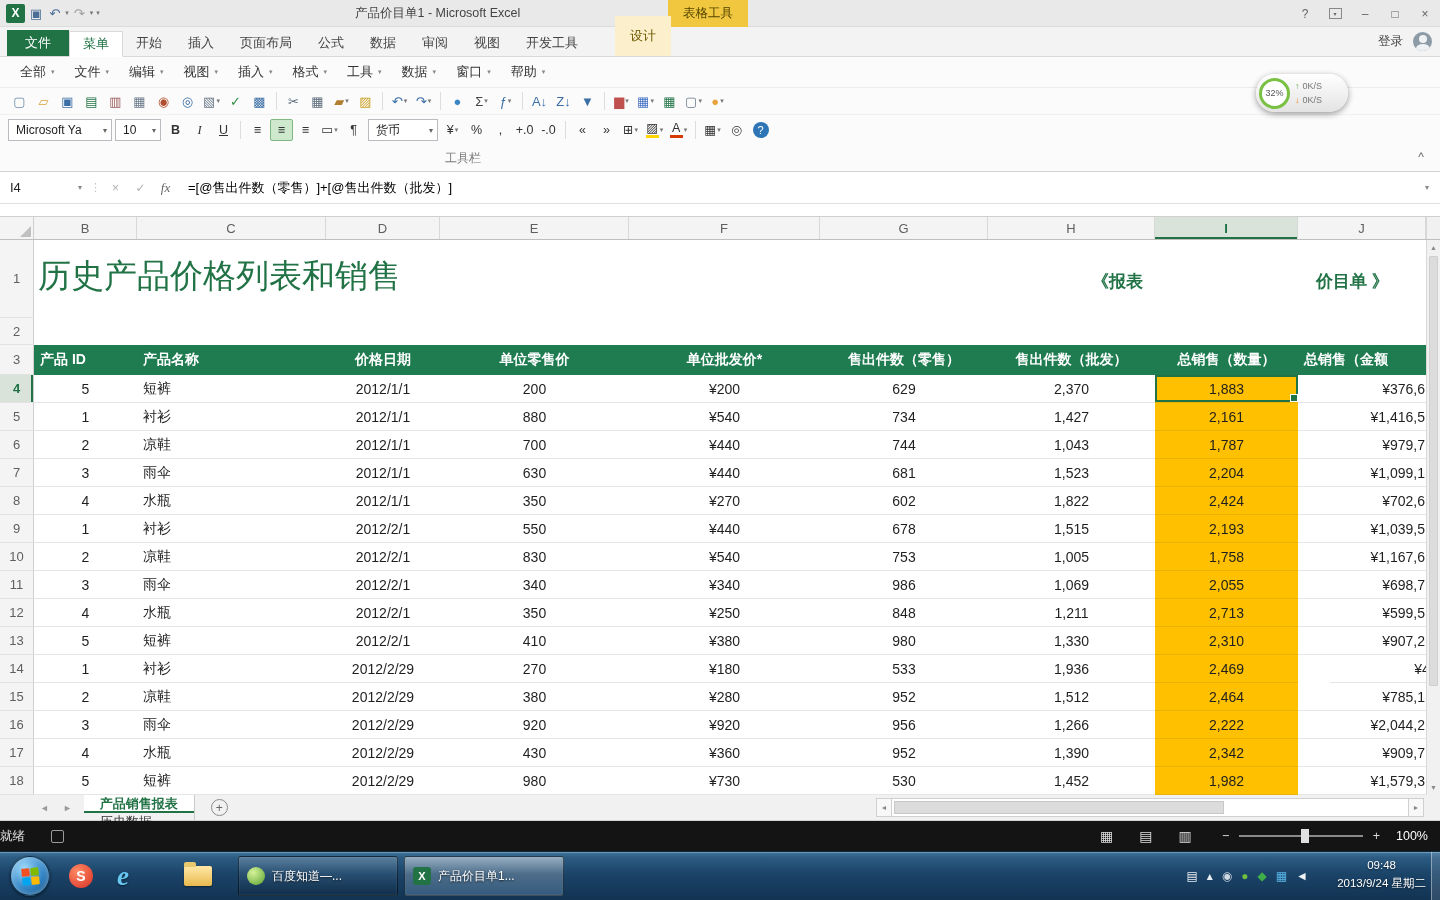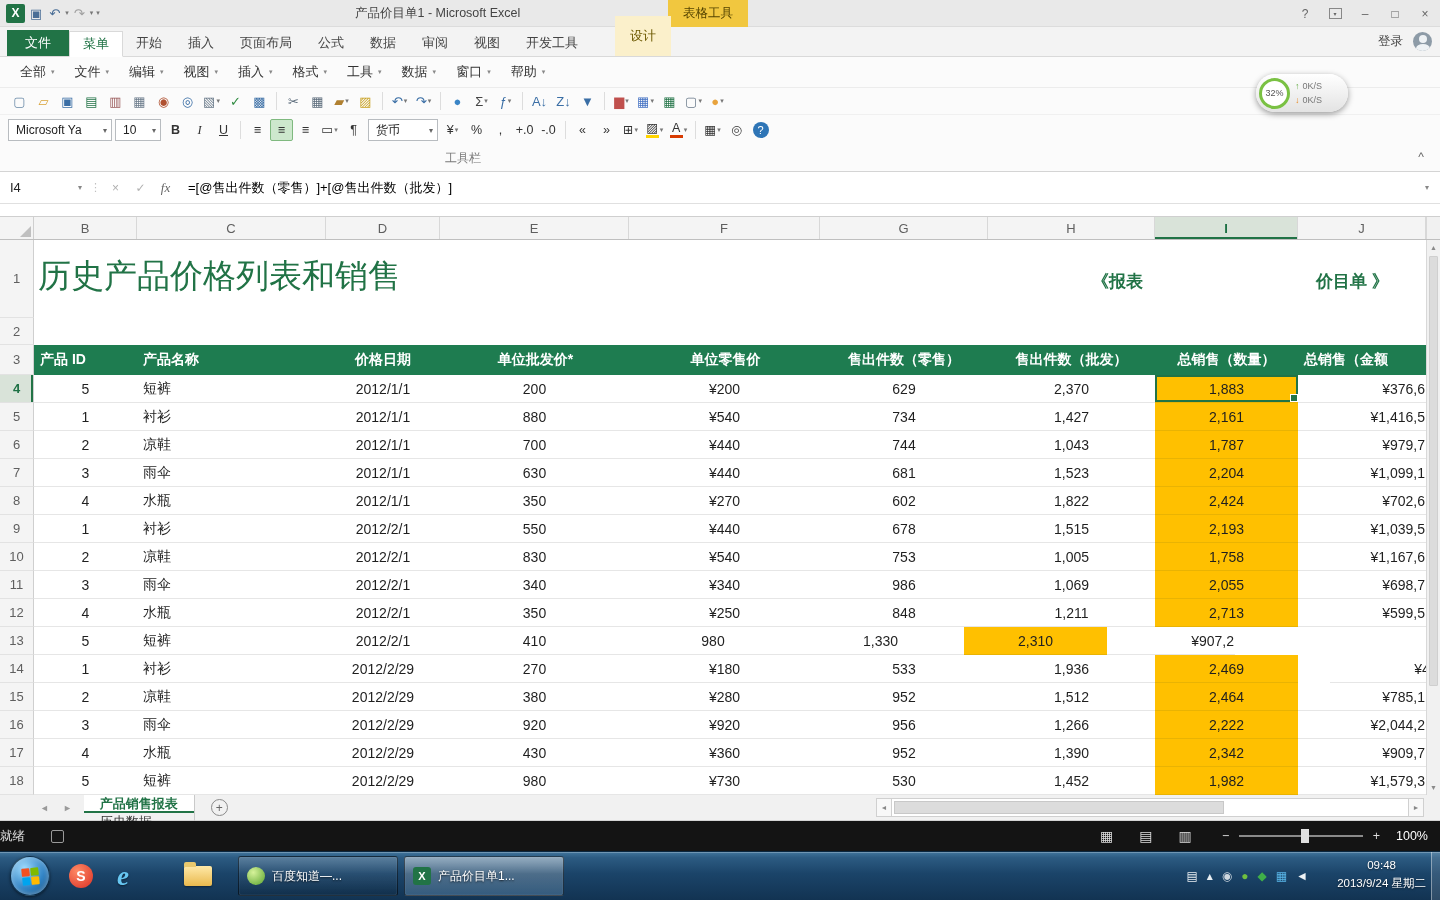--- a/index.html
+++ b/index.html
@@ -563,22 +563,22 @@
         </div>
         <div class="grow" style="height: 27px;">
           <div class="rowh">2</div>
           <div class="r2blank"></div>
         </div>
         <div class="grow hdr3" style="height: 30px;">
           <div class="rowh">3</div>
           <div class="cell l" style="flex: 0 0 103px; width: 103px;">产品 ID</div>
           <div class="cell l" style="flex: 0 0 189px; width: 189px;">产品名称</div>
           <div class="cell c" style="flex: 0 0 114px; width: 114px;">价格日期</div>
+          <div class="cell c" style="flex: 0 0 189px; width: 189px;">单位零售价</div>
           <div class="cell c" style="flex: 0 0 191px; width: 191px;">单位批发价*</div>
-          <div class="cell c" style="flex: 0 0 189px; width: 189px;">单位零售价</div>
           <div class="cell c" style="flex: 0 0 168px; width: 168px;">售出件数（零售）</div>
           <div class="cell c" style="flex: 0 0 167px; width: 167px;">售出件数（批发）</div>
           <div class="cell c" style="flex: 0 0 143px; width: 143px;">总销售（数量）</div>
           <div class="cell l" style="flex: 0 0 128px; width: 128px;">总销售（金额</div>
         </div>
         <div class="grow trow" style="height: 28px;">
           <div class="rowh sel">4</div>
           <div class="cell c" style="flex: 0 0 103px; width: 103px;">5</div>
           <div class="cell l" style="flex: 0 0 189px; width: 189px;">短裤</div>
           <div class="cell c" style="flex: 0 0 114px; width: 114px;">2012/1/1</div>
@@ -684,20 +684,21 @@
           <div class="cell c" style="flex: 0 0 167px; width: 167px;">1,211</div>
           <div class="cell c orange" style="flex: 0 0 143px; width: 143px;">2,713</div>
           <div class="cell r" style="flex: 0 0 128px; width: 128px;">¥599,5</div>
         </div>
         <div class="grow trow" style="height: 28px;">
           <div class="rowh">13</div>
           <div class="cell c" style="flex: 0 0 103px; width: 103px;">5</div>
           <div class="cell l" style="flex: 0 0 189px; width: 189px;">短裤</div>
           <div class="cell c" style="flex: 0 0 114px; width: 114px;">2012/2/1</div>
           <div class="cell c" style="flex: 0 0 189px; width: 189px;">410</div>
+          <div class="cell c" style="flex: 0 0 191px; width: 191px;">¥380</div>
           <div class="cell c" style="flex: 0 0 168px; width: 168px;">980</div>
           <div class="cell c" style="flex: 0 0 167px; width: 167px;">1,330</div>
           <div class="cell c orange" style="flex: 0 0 143px; width: 143px;">2,310</div>
           <div class="cell r" style="flex: 0 0 128px; width: 128px;">¥907,2</div>
         </div>
         <div class="grow trow" style="height: 28px;">
           <div class="rowh">14</div>
           <div class="cell c" style="flex: 0 0 103px; width: 103px;">1</div>
           <div class="cell l" style="flex: 0 0 189px; width: 189px;">衬衫</div>
           <div class="cell c" style="flex: 0 0 114px; width: 114px;">2012/2/29</div>

